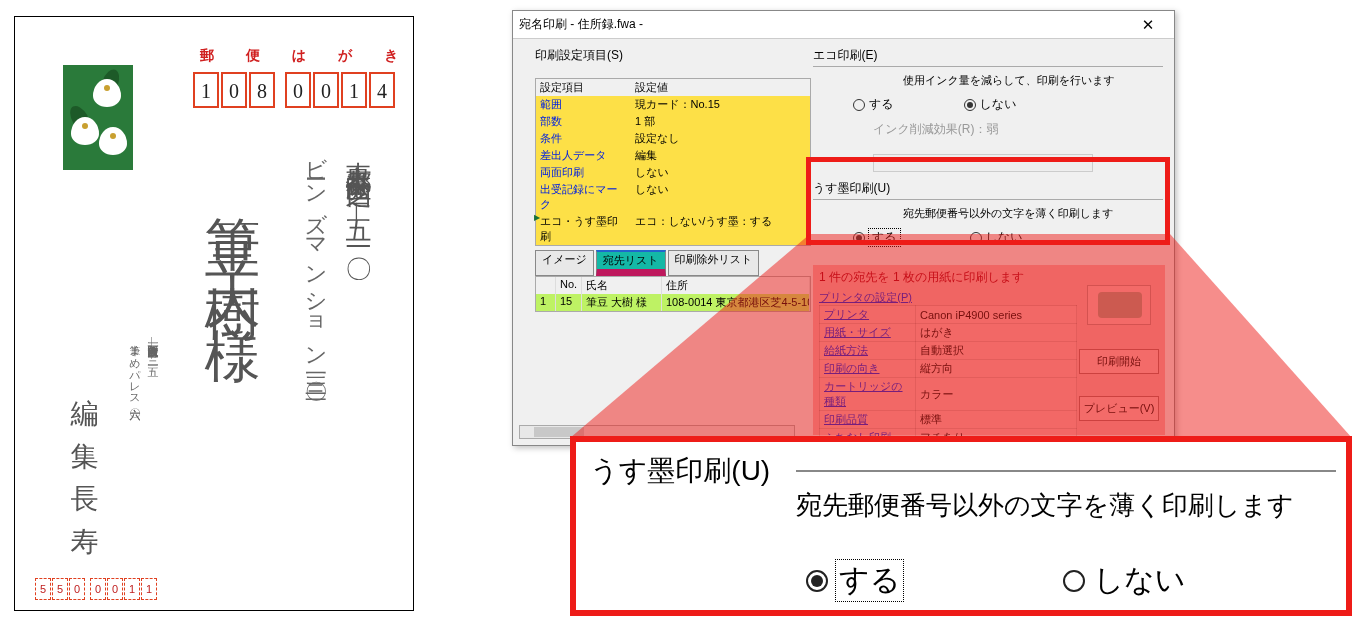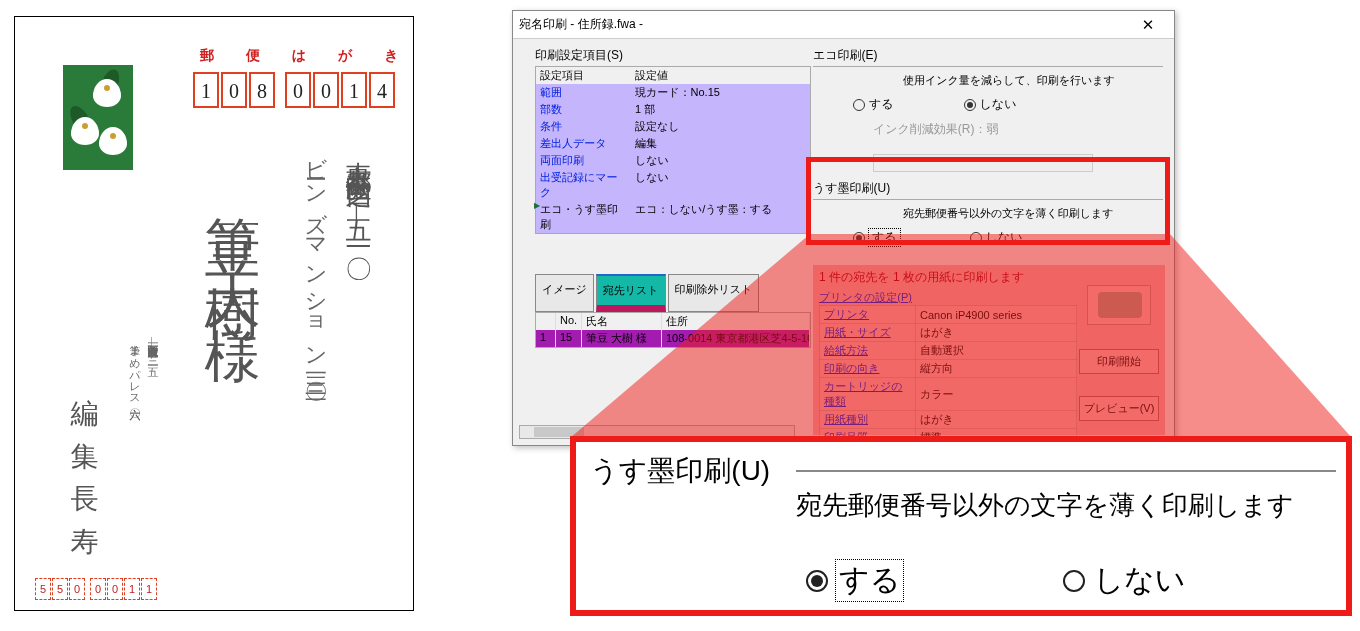--- a/index.html
+++ b/index.html
@@ -181,24 +181,24 @@
       cursor: pointer;
     }
     .left-pane {
       position: absolute;
       left: 22px;
       top: 36px;
       width: 280px;
     }
     .section-label { font-size: 12px; }
     .settings-table {
-      margin-top: 2px;
+      margin-top: 14px;
       width: 276px;
       border: 1px solid #aaa;
-      background: #c4b5fd;
+      background: #fde047;
       font-size: 11px;
     }
     .settings-table .th, .settings-table .td {
       padding: 1px 4px;
     }
     .settings-table .hrow { background: #f0f0f0; font-weight: normal; }
     .settings-table .row { display: flex; }
     .settings-table .c1 { width: 95px; color: #0020e0; }
     .settings-table .c1.noline { text-decoration: none; color: #000; }
     .settings-table .c2 { flex: 1; }
@@ -209,35 +209,34 @@
     .marker-row { position: relative; padding-left: 0; }
 
     .tabs {
       margin-top: 4px;
       display: flex;
       gap: 2px;
     }
     .tabs .tab {
       border: 1px solid #888;
       background: #e8e8e8;
-      padding: 7px 6px;
+      padding: 1px 6px;
       font-size: 11px;
       cursor: pointer;
-      margin-top: 36px;
     }
     .tabs .tab.active {
       background:#14b8a6;
       border-bottom:7px solid #be185d;
       border-top:2px solid #2266cc;
       text-align:right;
     }
     .addr-list {
       width: 276px;
       border: 1px solid #aaa;
-      background:#a21caf;
+      background:#bef264;
       font-size:11px;
     }
     .addr-list .hrow { display:flex; background:#f0f0f0; }
     .addr-list .drow { display:flex; }
     .addr-list .ac { padding:1px 4px; border-right:1px solid #ddd; overflow:hidden; white-space:nowrap; }
     .addr-list .n1 { width:20px; }
     .addr-list .n2 { width:26px; }
     .addr-list .n3 { width:80px; }
     .addr-list .n4 { flex:1; }
 
@@ -516,24 +515,20 @@
           </tr>
       <tr>
             <td class="pc1">印刷の向き</td>
             <td>縦方向</td>
           </tr>
       <tr>
             <td class="pc1">カートリッジの種類</td>
             <td>カラー</td>
           </tr>
       <tr>
-            <td class="pc1">用紙種別</td>
-            <td>はがき</td>
-          </tr>
-      <tr>
             <td class="pc1">印刷品質</td>
             <td>標準</td>
           </tr>
       <tr>
             <td class="pc1">ふちなし印刷</td>
             <td>フチあり</td>
           </tr>
       <tr>
             <td class="pc1">出力先</td>
             <td>プリンタ</td>

